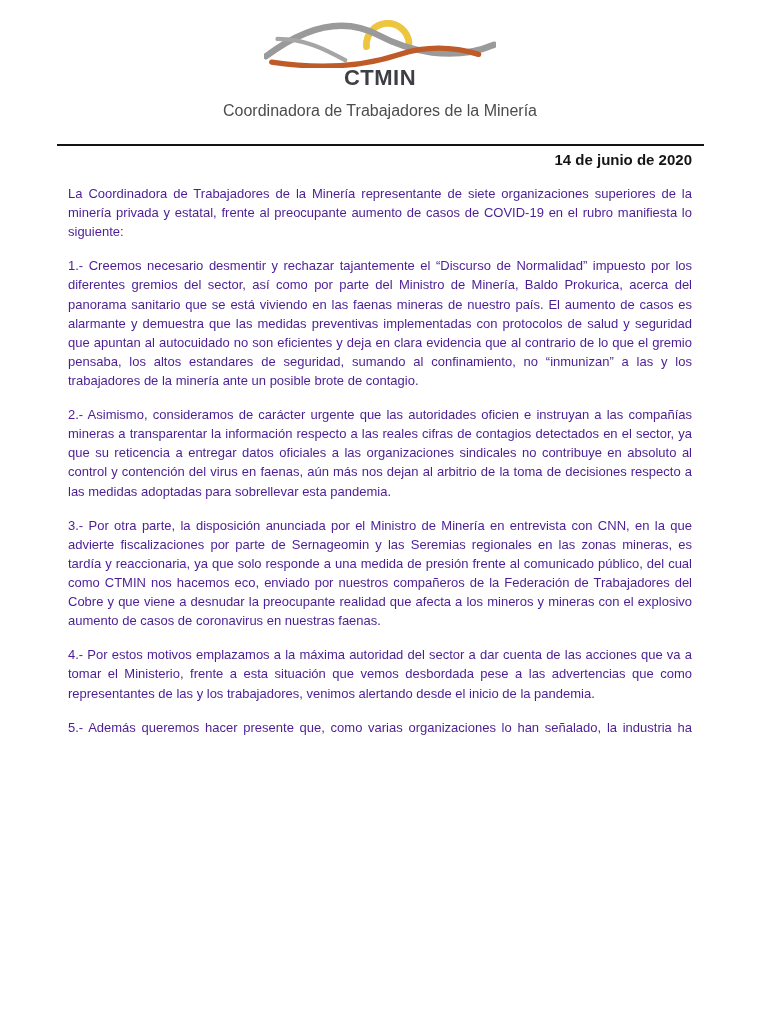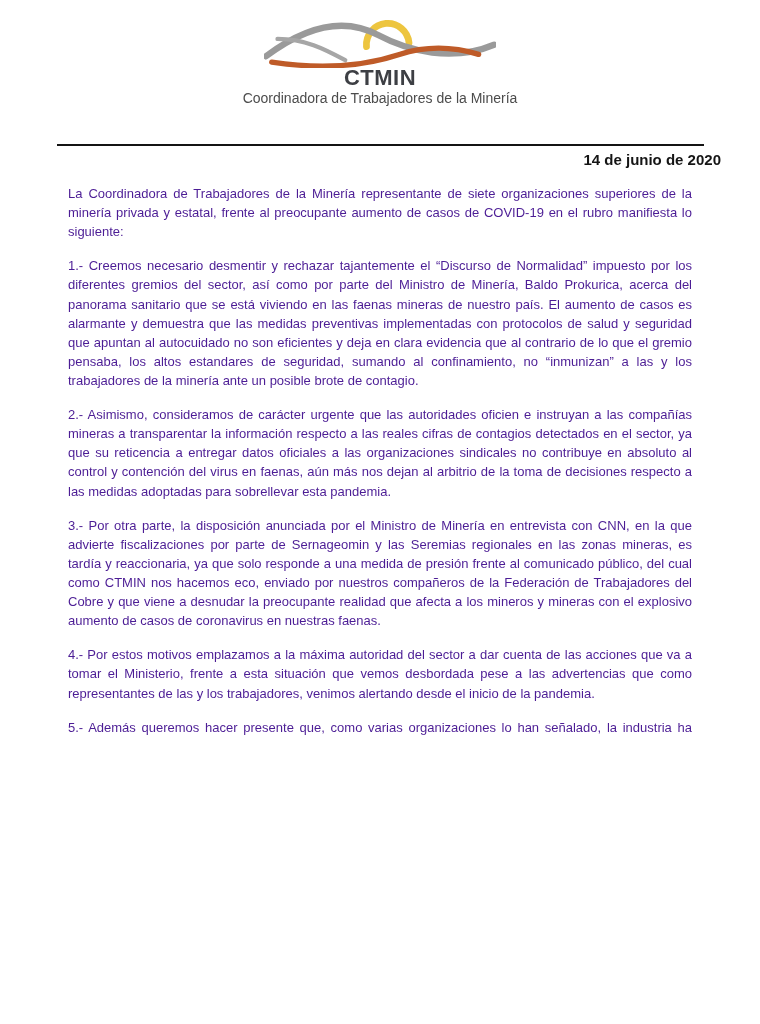--- a/index.html
+++ b/index.html
@@ -3,26 +3,26 @@
 <meta charset="utf-8">
 <style>
   html,body{margin:0;padding:0;background:#ffffff;}
   .page{position:relative;width:760px;height:736px;background:#fff;overflow:hidden;
         font-family:"Liberation Sans",sans-serif;color:#1c1c1c;}
 
   
   .logo-block{position:absolute;top:6px;left:0;right:0;text-align:center;}
   .logo-art{display:block;margin:0 auto;}
   .logo-acronym{font-size:22px;font-weight:700;color:#3d3f44;letter-spacing:.5px;line-height:1.05;margin-top:-2px;}
-  .logo-subtitle{font-size:14px;color:#4c4c4c;margin-top:1px;}
+  .logo-subtitle{font-size:16px;color:#4c4c4c;margin-top:13px;}
 
   .doc-title{position:absolute;top:112px;left:0;right:0;text-align:center;
              font-size:15px;font-weight:700;letter-spacing:.3px;color:#151515;}
   .header-rule{position:absolute;top:144px;left:57px;right:56px;height:2px;background:#141414;}
-  .doc-date{position:absolute;top:151px;right:39px;font-size:15px;font-weight:700;color:#151515;}
+  .doc-date{position:absolute;top:151px;right:68px;font-size:15px;font-weight:700;color:#151515;}
 
   
   .body-text{position:absolute;top:184px;left:68px;right:68px;
              font-size:13px;line-height:1.47;text-align:justify;color:#4c1d95;}
   .body-text p{margin:0 0 15px 0;}
 
   
   .footer-logos{position:absolute;top:903px;left:42px;right:42px;height:78px;
                 display:flex;align-items:center;justify-content:center;gap:5px;}
   .flogo{display:flex;flex-direction:column;align-items:center;justify-content:center;}

